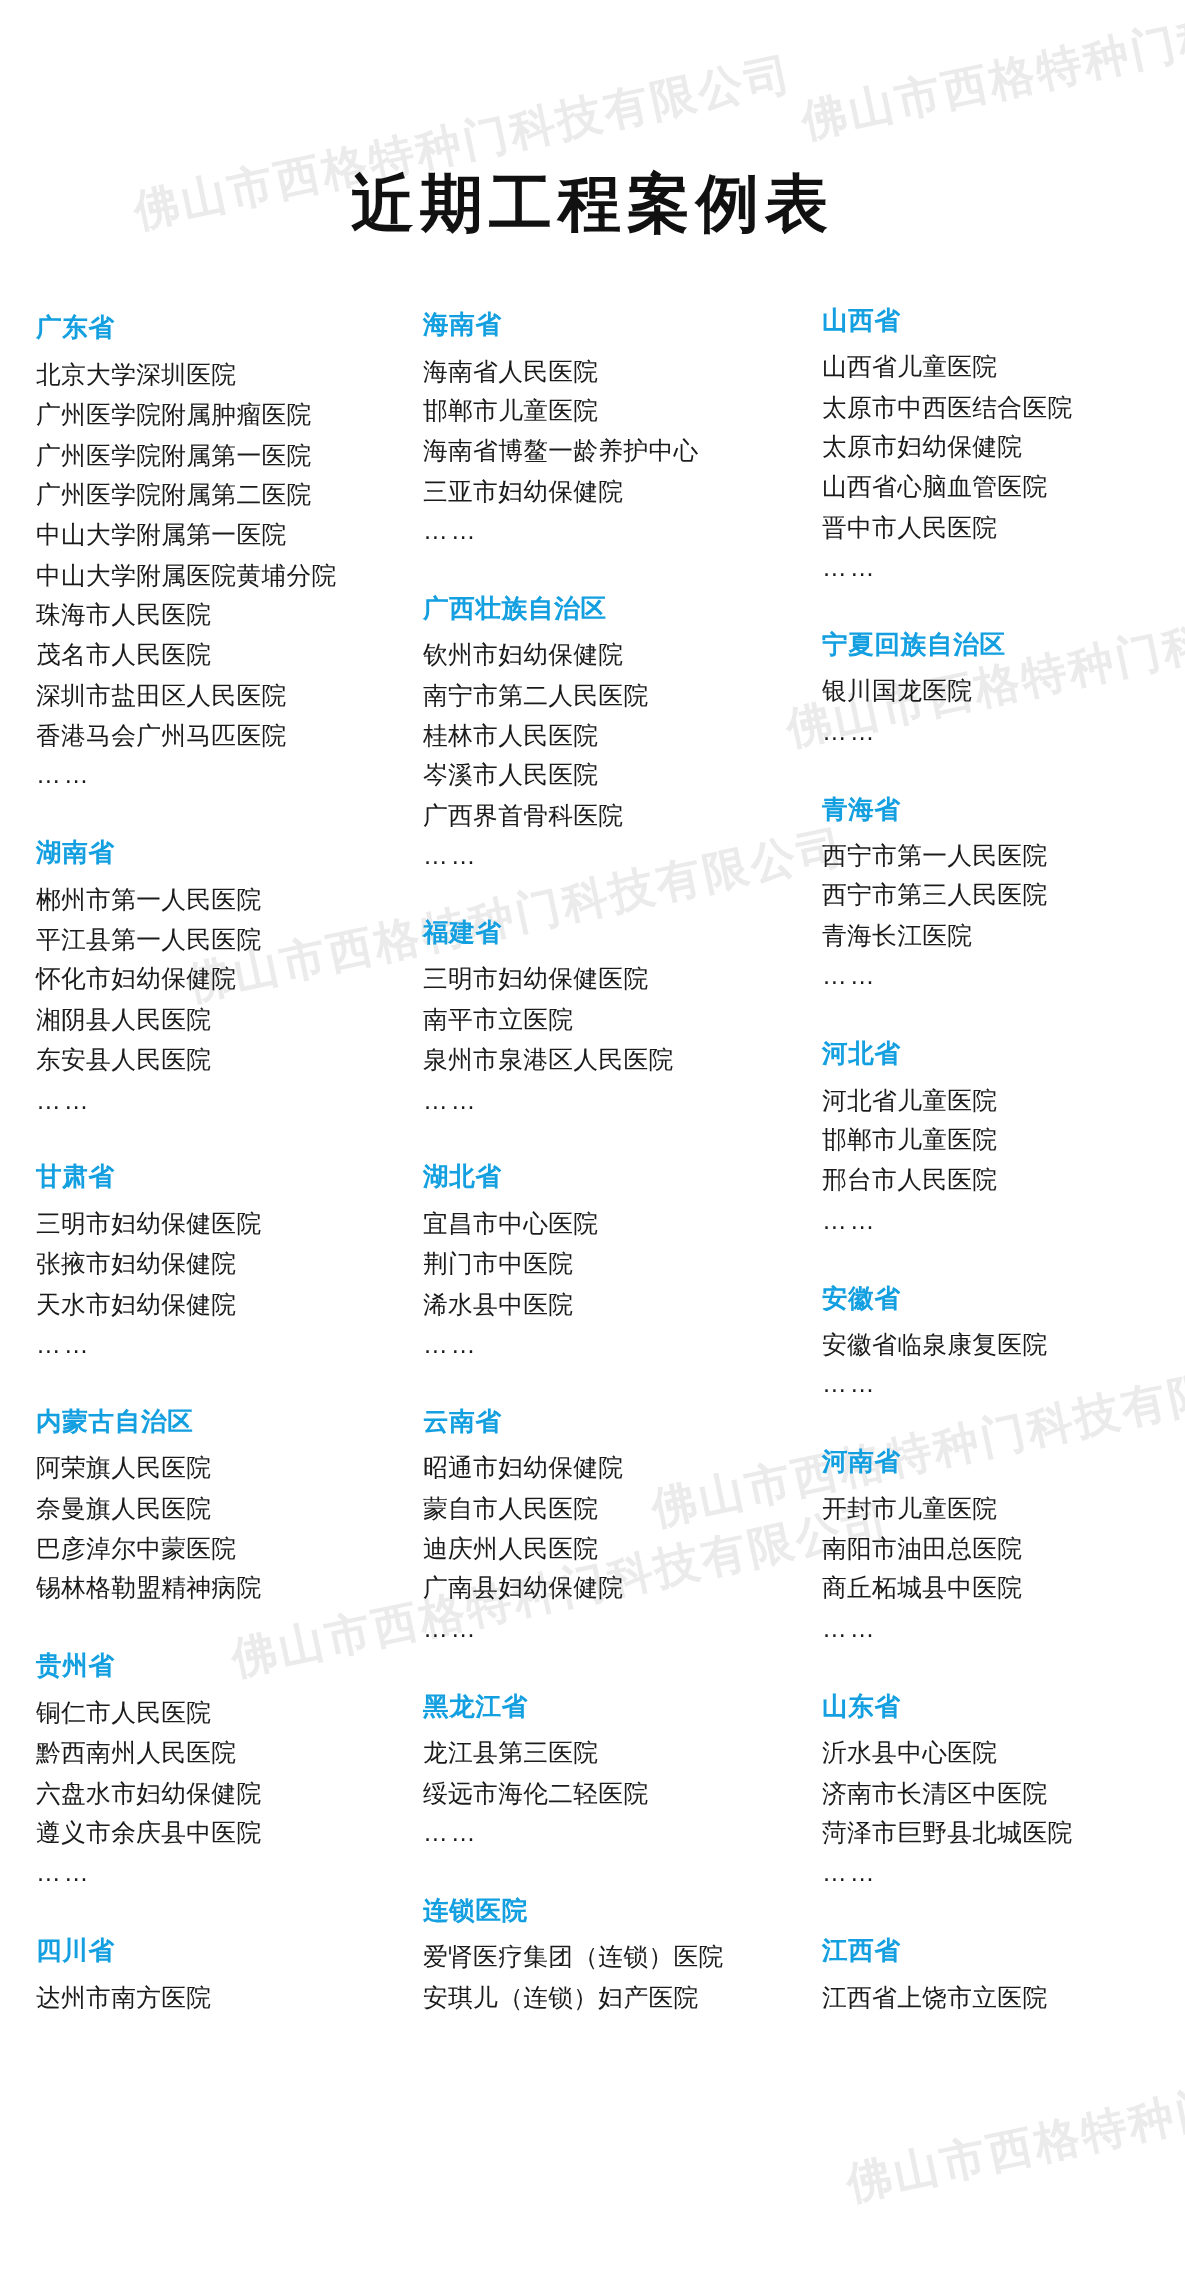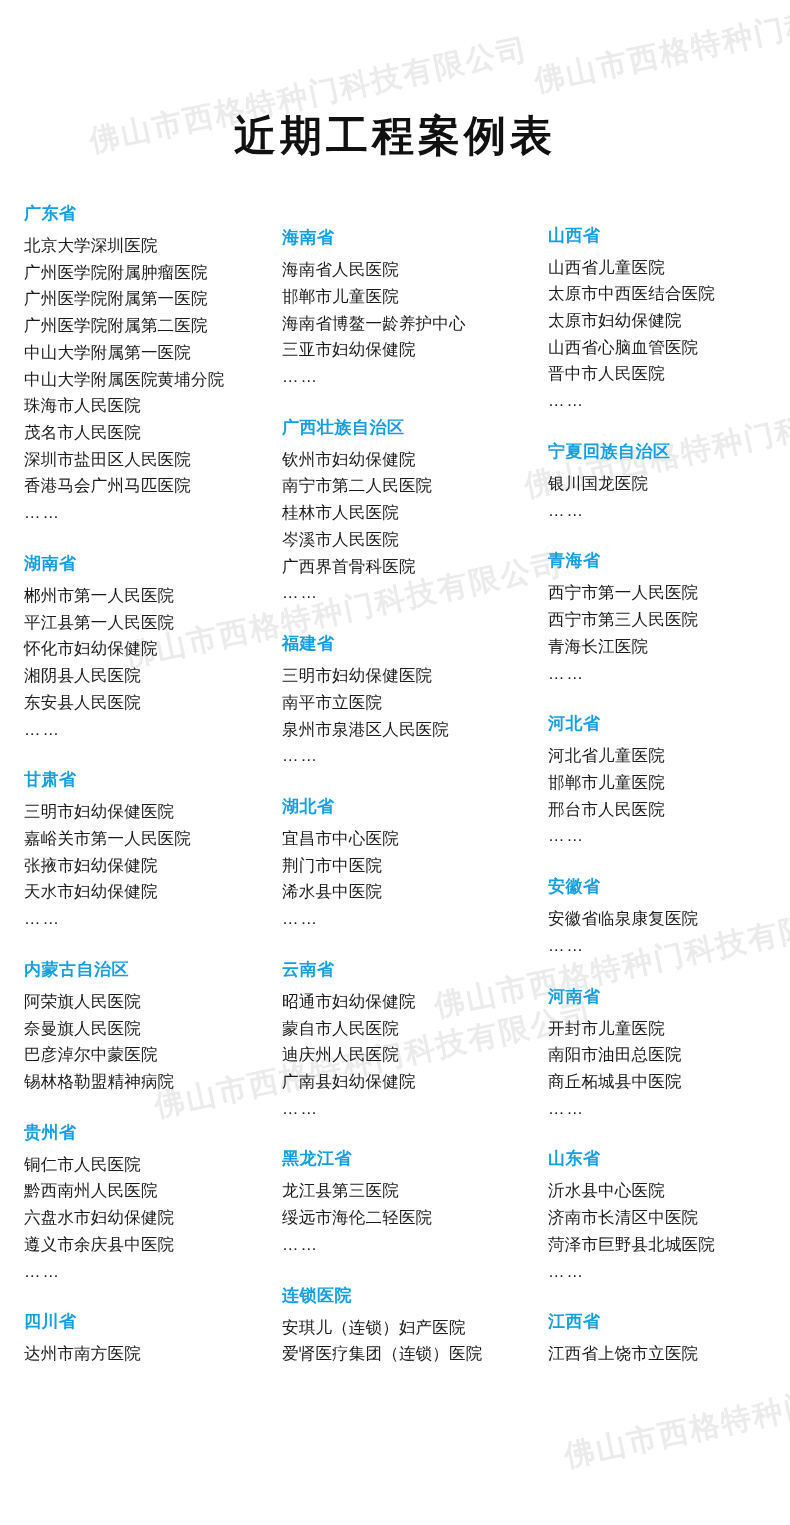--- a/index.html
+++ b/index.html
@@ -125,21 +125,20 @@
         <div class="item">郴州市第一人民医院</div>
         <div class="item">平江县第一人民医院</div>
         <div class="item">怀化市妇幼保健院</div>
         <div class="item">湘阴县人民医院</div>
         <div class="item">东安县人民医院</div>
         <div class="ellipsis">……</div>
       </div>
       <div class="group">
         <div class="group-title">甘肃省</div>
         <div class="item">三明市妇幼保健医院</div>
-        <div class="item">嘉峪关市第一人民医院</div>
         <div class="item">张掖市妇幼保健院</div>
         <div class="item">天水市妇幼保健院</div>
         <div class="ellipsis">……</div>
       </div>
       <div class="group">
         <div class="group-title">内蒙古自治区</div>
         <div class="item">阿荣旗人民医院</div>
         <div class="item">奈曼旗人民医院</div>
         <div class="item">巴彦淖尔中蒙医院</div>
         <div class="item">锡林格勒盟精神病院</div>
@@ -198,22 +197,22 @@
         <div class="ellipsis">……</div>
       </div>
       <div class="group">
         <div class="group-title">黑龙江省</div>
         <div class="item">龙江县第三医院</div>
         <div class="item">绥远市海伦二轻医院</div>
         <div class="ellipsis">……</div>
       </div>
       <div class="group">
         <div class="group-title">连锁医院</div>
+        <div class="item">爱肾医疗集团（连锁）医院</div>
         <div class="item">安琪儿（连锁）妇产医院</div>
-        <div class="item">爱肾医疗集团（连锁）医院</div>
       </div>
     </div>
     <div class="column col3">
       <div class="group">
         <div class="group-title">山西省</div>
         <div class="item">山西省儿童医院</div>
         <div class="item">太原市中西医结合医院</div>
         <div class="item">太原市妇幼保健院</div>
         <div class="item">山西省心脑血管医院</div>
         <div class="item">晋中市人民医院</div>

